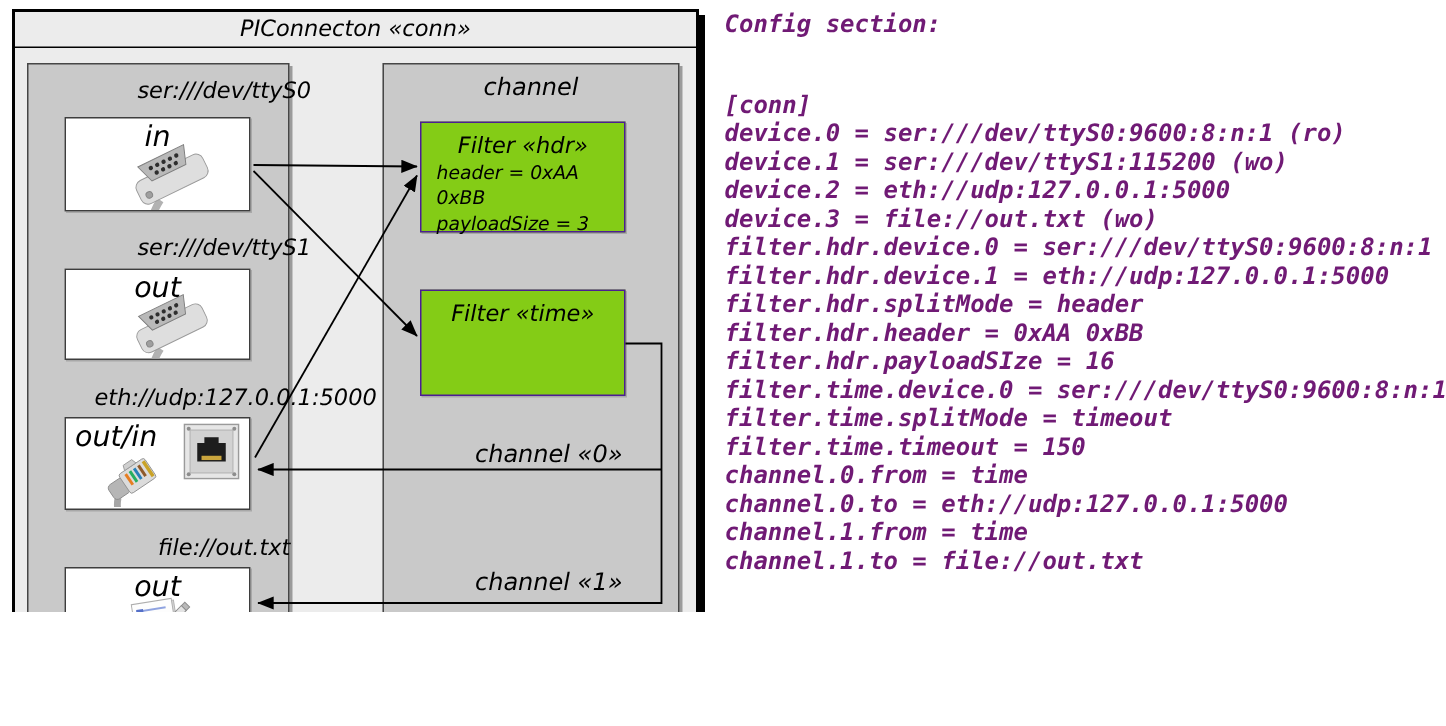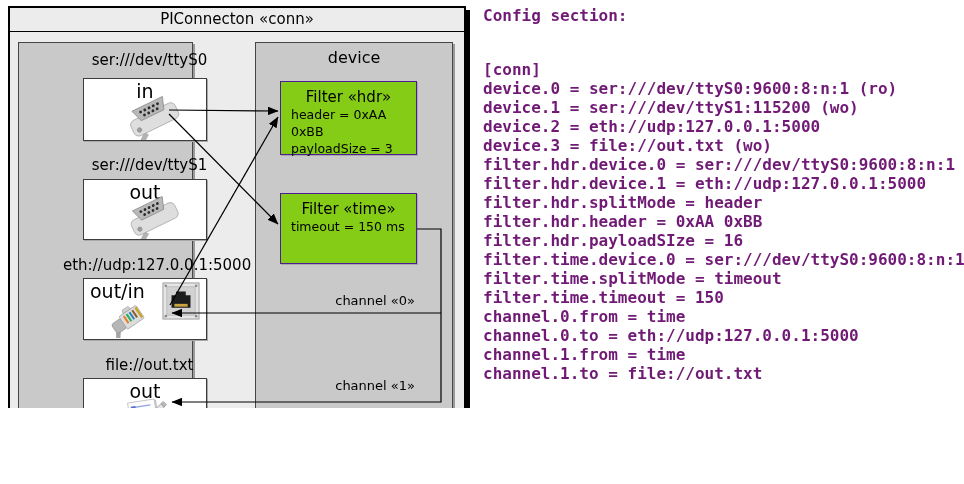--- a/index.html
+++ b/index.html
@@ -1,47 +1,47 @@
 <!DOCTYPE html>
 <html><head>
 <meta charset="utf-8">
 <style>
   html,body{margin:0;padding:0;background:#fff;}
   .stage{position:relative;width:964px;height:408px;background:#fff;overflow:hidden;
-         font-family:"DejaVu Sans",sans-serif;color:#000;}
+         font-family:"DejaVu Sans",sans-serif;color:#000;font-style:italic;}
 
   
   .outer{position:absolute;left:8px;top:6px;width:454px;height:461px;
          background:#ececec;border:2px solid #000;box-shadow:4px 4px 0 #000;}
   .titlebar{position:absolute;left:0;top:0;right:0;height:23px;border-bottom:1px solid #000;
             text-align:center;font-size:15px;line-height:23px;}
 
   
   .panel{position:absolute;background:#c9c9c9;border:1px solid #464646;box-shadow:2px 2px 0 #9b9b9b;}
   .devpanel{left:8px;top:34px;width:173px;height:419px;}
   .filpanel{left:245px;top:34px;width:196px;height:418px;}
 
   
   .dlabel{position:absolute;left:0;width:100%;text-align:center;font-size:15px;line-height:17px;margin-left:44px;}
   .dbox{position:absolute;left:24px;width:122px;background:#fff;border:1.5px solid #3d3d3d;
-        box-shadow:1px 1px 0 #a8a8a8;margin-left:40px;}
+        box-shadow:1px 1px 0 #a8a8a8;}
   .dmode{display:block;text-align:center;font-size:19px;line-height:1.05;margin-top:3px;}
   .dmode.left{text-align:left;padding-left:6px;}
   .dicon{position:absolute;pointer-events:none;}
 
   
   .filters-title{position:absolute;top:5px;left:0;width:100%;text-align:center;font-size:16px;}
   .fbox{position:absolute;left:24px;width:135px;background:#84cc16;border:1px solid #4c1d95;
         box-shadow:1px 1px 0 #a8a8a8;}
   .ftitle{text-align:center;font-size:15px;margin-top:6px;}
   .fline{font-size:12.5px;line-height:17px;margin-left:10px;}
   .fline:first-of-type{margin-top:9px;}
 
   
-  .chlabel{position:absolute;right:37px;font-size:13px;margin-left:40px;}
+  .chlabel{position:absolute;right:37px;font-size:16px;margin-left:40px;}
 
   
   .wires{position:absolute;left:0;top:0;width:964px;height:484px;pointer-events:none;}
 
   
   .cfg{position:absolute;left:483px;top:0;width:478px;}
   .cfg pre{margin:0;font-family:"DejaVu Sans Mono",monospace;font-weight:bold;
            font-size:16px;line-height:19px;color:#701a75;}
   .cfg-head{position:absolute;left:0;top:6px;}
   .cfg-body{position:absolute;left:0;top:60px;}
@@ -159,31 +159,30 @@
       <div class="dlabel" style="top:314px">file://out.txt</div>
       <div class="dbox" style="top:335px;height:60px">
         <span class="dmode">out</span>
         <svg class="dicon" style="left:34px;bottom:1px;width:54px;height:42px">
             <use href="#sym-notepad"></use>
           </svg>
       </div>
     </div>
 
     <div class="panel filpanel">
-      <div class="filters-title">device</div>
+      <div class="filters-title">channel</div>
 
       <div class="fbox" style="top:38px;height:72px">
         <div class="ftitle">Filter «hdr»</div>
         <div class="fline">header = 0xAA 0xBB</div>
         <div class="fline">payloadSize = 3</div>
       </div>
 
       <div class="fbox" style="top:150px;height:69px">
         <div class="ftitle">Filter «time»</div>
-        <div class="fline">timeout = 150 ms</div>
       </div>
 
       <div class="chlabel" style="top:250px">channel «0»</div>
       <div class="chlabel" style="top:335px">channel «1»</div>
     </div>
   </div>
 
   <svg class="wires">
     <defs>
       <marker id="arr" viewBox="0 0 10 8" refX="9.5" refY="4" markerWidth="11" markerHeight="8.8" orient="auto" markerUnits="userSpaceOnUse">

